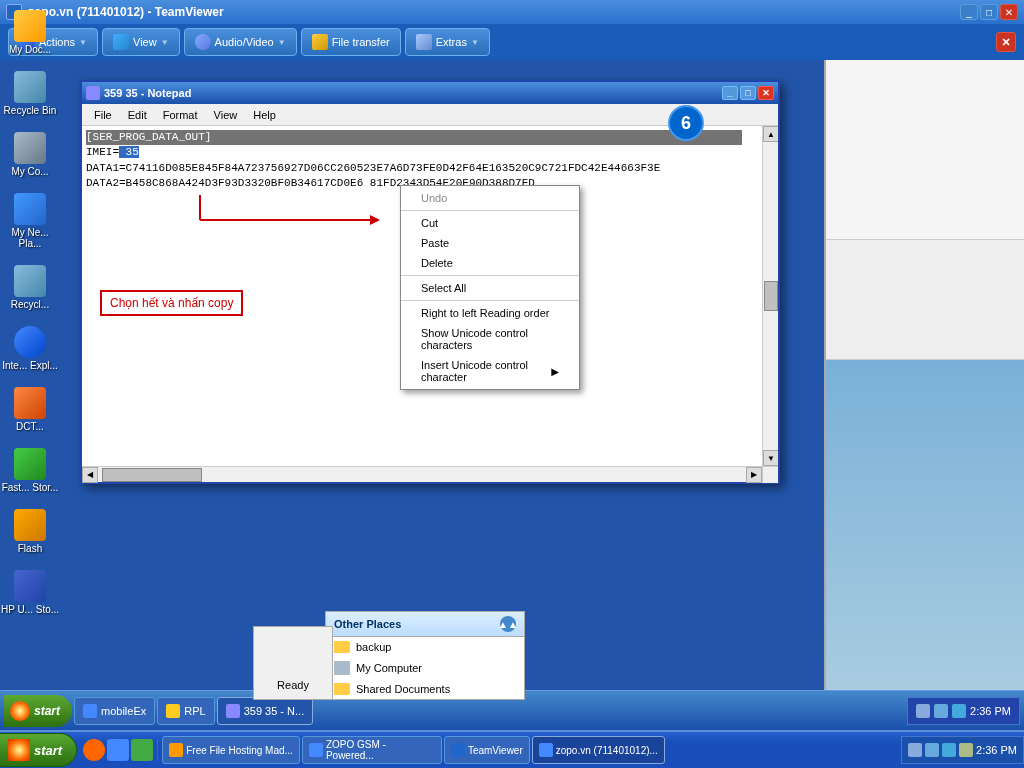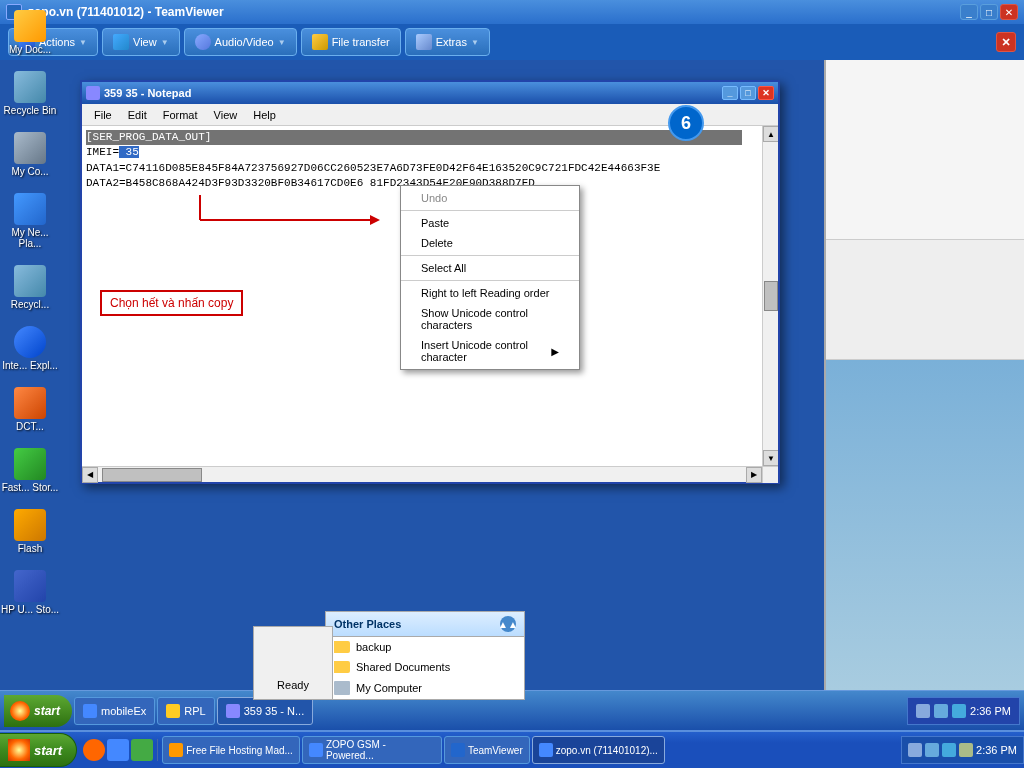--- a/index.html
+++ b/index.html
@@ -550,20 +550,21 @@
       <div style="flex: 1;"></div>
       <div style="width: 16px; height: 16px; background: #ddd; border: 1px solid #aaa; display: flex; align-items: center; justify-content: center; font-size: 8px; cursor: pointer;">▶</div>
       <div style="width: 16px; height: 16px; background: #f0f0f0; border-left: 1px solid #ccc;"></div>
     </div>
 
   </div>
 
   <div class="context-menu">
     <div class="context-menu-item disabled">Undo</div>
     <div class="context-menu-separator"></div>
+    <div class="context-menu-item">Cut</div>
     <div class="context-menu-item">Paste</div>
     <div class="context-menu-item">Delete</div>
     <div class="context-menu-separator"></div>
     <div class="context-menu-item">Select All</div>
     <div class="context-menu-separator"></div>
     <div class="context-menu-item">Right to left Reading order</div>
     <div class="context-menu-item">Show Unicode control characters</div>
     <div class="context-menu-item" style="display: flex; justify-content: space-between;">
       <span>Insert Unicode control character</span>
       <span class="context-menu-arrow">▶</span>
@@ -590,26 +591,26 @@
   <div class="other-places-panel">
     <div class="other-places-header">
       <span class="other-places-title">Other Places</span>
       <div class="other-places-collapse">▲▲</div>
     </div>
     <div class="other-places-item">
       <div class="folder-icon"></div>
       <span>backup</span>
     </div>
     <div class="other-places-item">
+      <div class="computer-icon"></div>
+      <span>My Computer</span>
+    </div>
+    <div class="other-places-item">
       <div class="folder-icon"></div>
       <span>Shared Documents</span>
-    </div>
-    <div class="other-places-item">
-      <div class="computer-icon"></div>
-      <span>My Computer</span>
     </div>
   </div>
 
   <div class="ready-panel">
     <span style="font-size: 11px; color: #000;">Ready</span>
   </div>
 
   <div style="position: absolute; bottom: 0; left: 0; right: 0; height: 38px; background: linear-gradient(180deg, #245fcc 0%, #1a4fbb 30%, #1a4fbb 70%, #1a4fbb 100%); border-top: 2px solid #5a8fdd; display: flex; align-items: center; z-index: 500;">
 
     <div style="background: linear-gradient(180deg, #5ca832 0%, #3d8a1e 50%, #2d7010 100%); border-radius: 0 18px 18px 0; height: 34px; padding: 0 14px 0 8px; display: flex; align-items: center; gap: 4px; cursor: pointer; border: 1px solid #1a5e0a; border-left: none; margin-right: 6px;">

